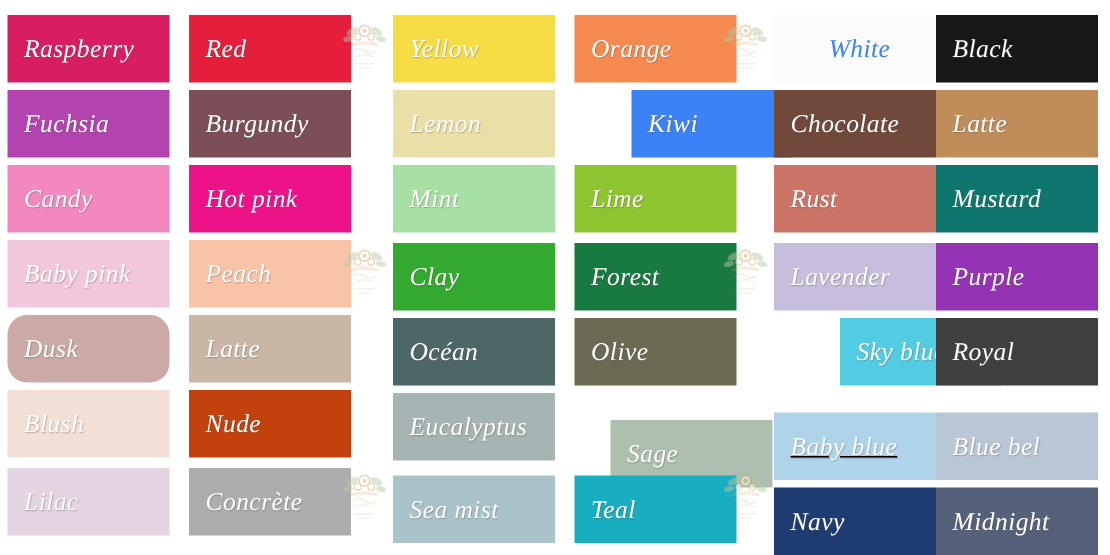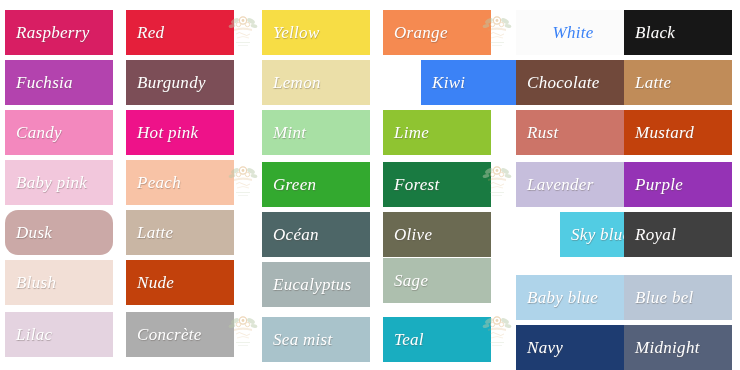--- a/index.html
+++ b/index.html
@@ -134,21 +134,21 @@
         <div class="swatch" style="top: 10px; background: rgb(247, 221, 69);">
           <span class="swatch-label">Yellow</span>
         </div>
         <div class="swatch" style="top: 60px; background: rgb(235, 223, 168);">
           <span class="swatch-label">Lemon</span>
         </div>
         <div class="swatch" style="top: 110px; background: rgb(168, 224, 164);">
           <span class="swatch-label">Mint</span>
         </div>
         <div class="swatch" style="top: 162px; background: rgb(51, 169, 47);">
-          <span class="swatch-label">Green</span>
+          <span class="swatch-label">Clay</span>
         </div>
         <div class="swatch" style="top: 212px; background: rgb(77, 102, 103);">
           <span class="swatch-label">Océan</span>
         </div>
         <div class="swatch" style="top: 262px; background: rgb(167, 180, 180);">
           <span class="swatch-label">Eucalyptus</span>
         </div>
         <div class="swatch" style="top: 317px; background: rgb(169, 195, 203);">
           <span class="swatch-label">Sea mist</span>
         </div>
@@ -162,21 +162,21 @@
         </div>
         <div class="swatch" style="top: 110px; background: rgb(143, 196, 49);">
           <span class="swatch-label">Lime</span>
         </div>
         <div class="swatch" style="top: 162px; background: rgb(25, 122, 65);">
           <span class="swatch-label">Forest</span>
         </div>
         <div class="swatch" style="top: 212px; background: rgb(107, 106, 82);">
           <span class="swatch-label">Olive</span>
         </div>
-        <div class="swatch" style="top: 258px; background: rgb(173, 191, 174);">
+        <div class="swatch" style="top: 280px; background: rgb(173, 191, 174); margin-left: 24px;">
           <span class="swatch-label">Sage</span>
         </div>
         <div class="swatch" style="top: 317px; background: rgb(25, 173, 192);">
           <span class="swatch-label">Teal</span>
         </div>
       </div>
     </div>
     <div class="palette-group" style="left: 516px;">
       <div class="swatch-col" style="left: 0px;">
         <div class="swatch dark-label" style="top: 10px; background: rgb(251, 251, 251);">
@@ -187,35 +187,35 @@
         </div>
         <div class="swatch" style="top: 110px; background: rgb(204, 116, 104);">
           <span class="swatch-label">Rust</span>
         </div>
         <div class="swatch" style="top: 162px; background: rgb(198, 190, 220);">
           <span class="swatch-label">Lavender</span>
         </div>
         <div class="swatch" style="top: 212px; background: rgb(82, 204, 227); margin-left: 44px;">
           <span class="swatch-label">Sky blue</span>
         </div>
-        <div class="swatch" style="top: 275px; background: rgb(175, 212, 234);">
+        <div class="swatch" style="top: 275px; background: rgb(175, 212, 234); text-decoration: underline;">
           <span class="swatch-label">Baby blue</span>
         </div>
         <div class="swatch" style="top: 325px; background: rgb(30, 60, 113);">
           <span class="swatch-label">Navy</span>
         </div>
       </div>
       <div class="swatch-col" style="left: 108px;">
         <div class="swatch" style="top: 10px; background: rgb(23, 23, 23);">
           <span class="swatch-label">Black</span>
         </div>
         <div class="swatch" style="top: 60px; background: rgb(192, 140, 89);">
           <span class="swatch-label">Latte</span>
         </div>
-        <div class="swatch" style="top: 110px; background: #c2410c;">
+        <div class="swatch" style="top: 110px; background: #0f766e;">
           <span class="swatch-label">Mustard</span>
         </div>
         <div class="swatch" style="top: 162px; background: rgb(149, 51, 181);">
           <span class="swatch-label">Purple</span>
         </div>
         <div class="swatch" style="top: 212px; background: #404040;">
           <span class="swatch-label">Royal</span>
         </div>
         <div class="swatch" style="top: 275px; background: rgb(185, 198, 214);">
           <span class="swatch-label">Blue bel</span>

